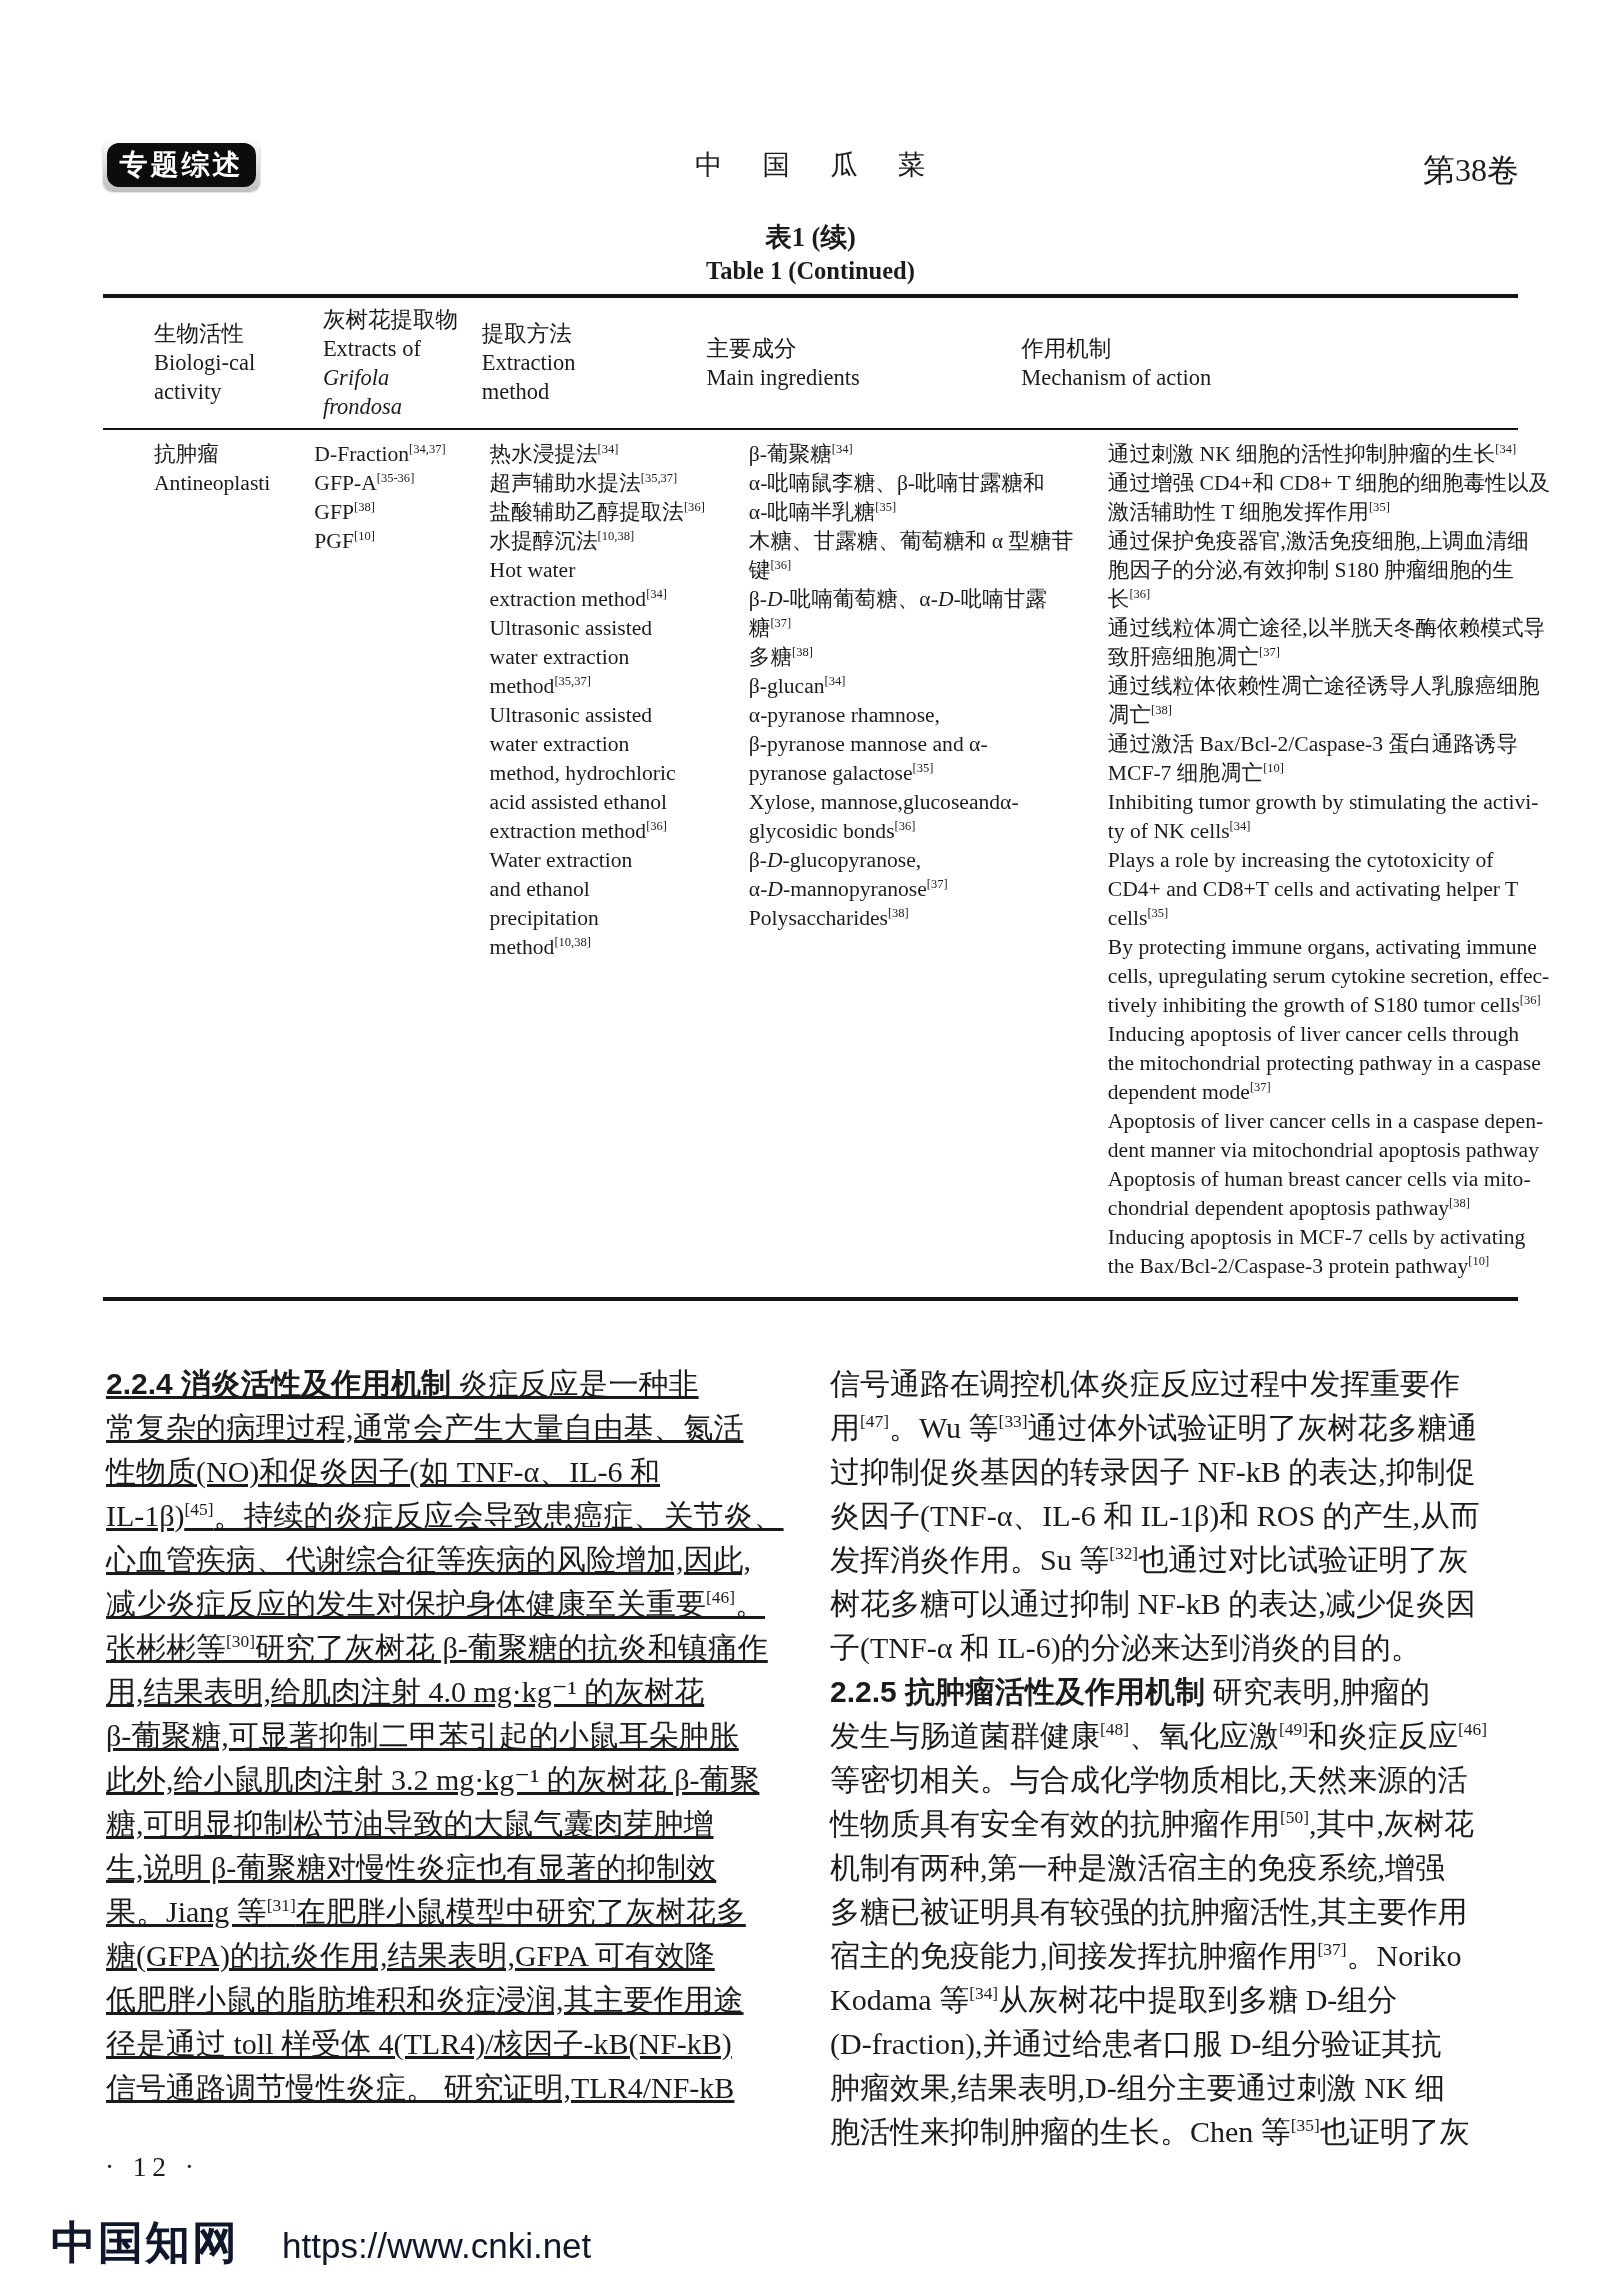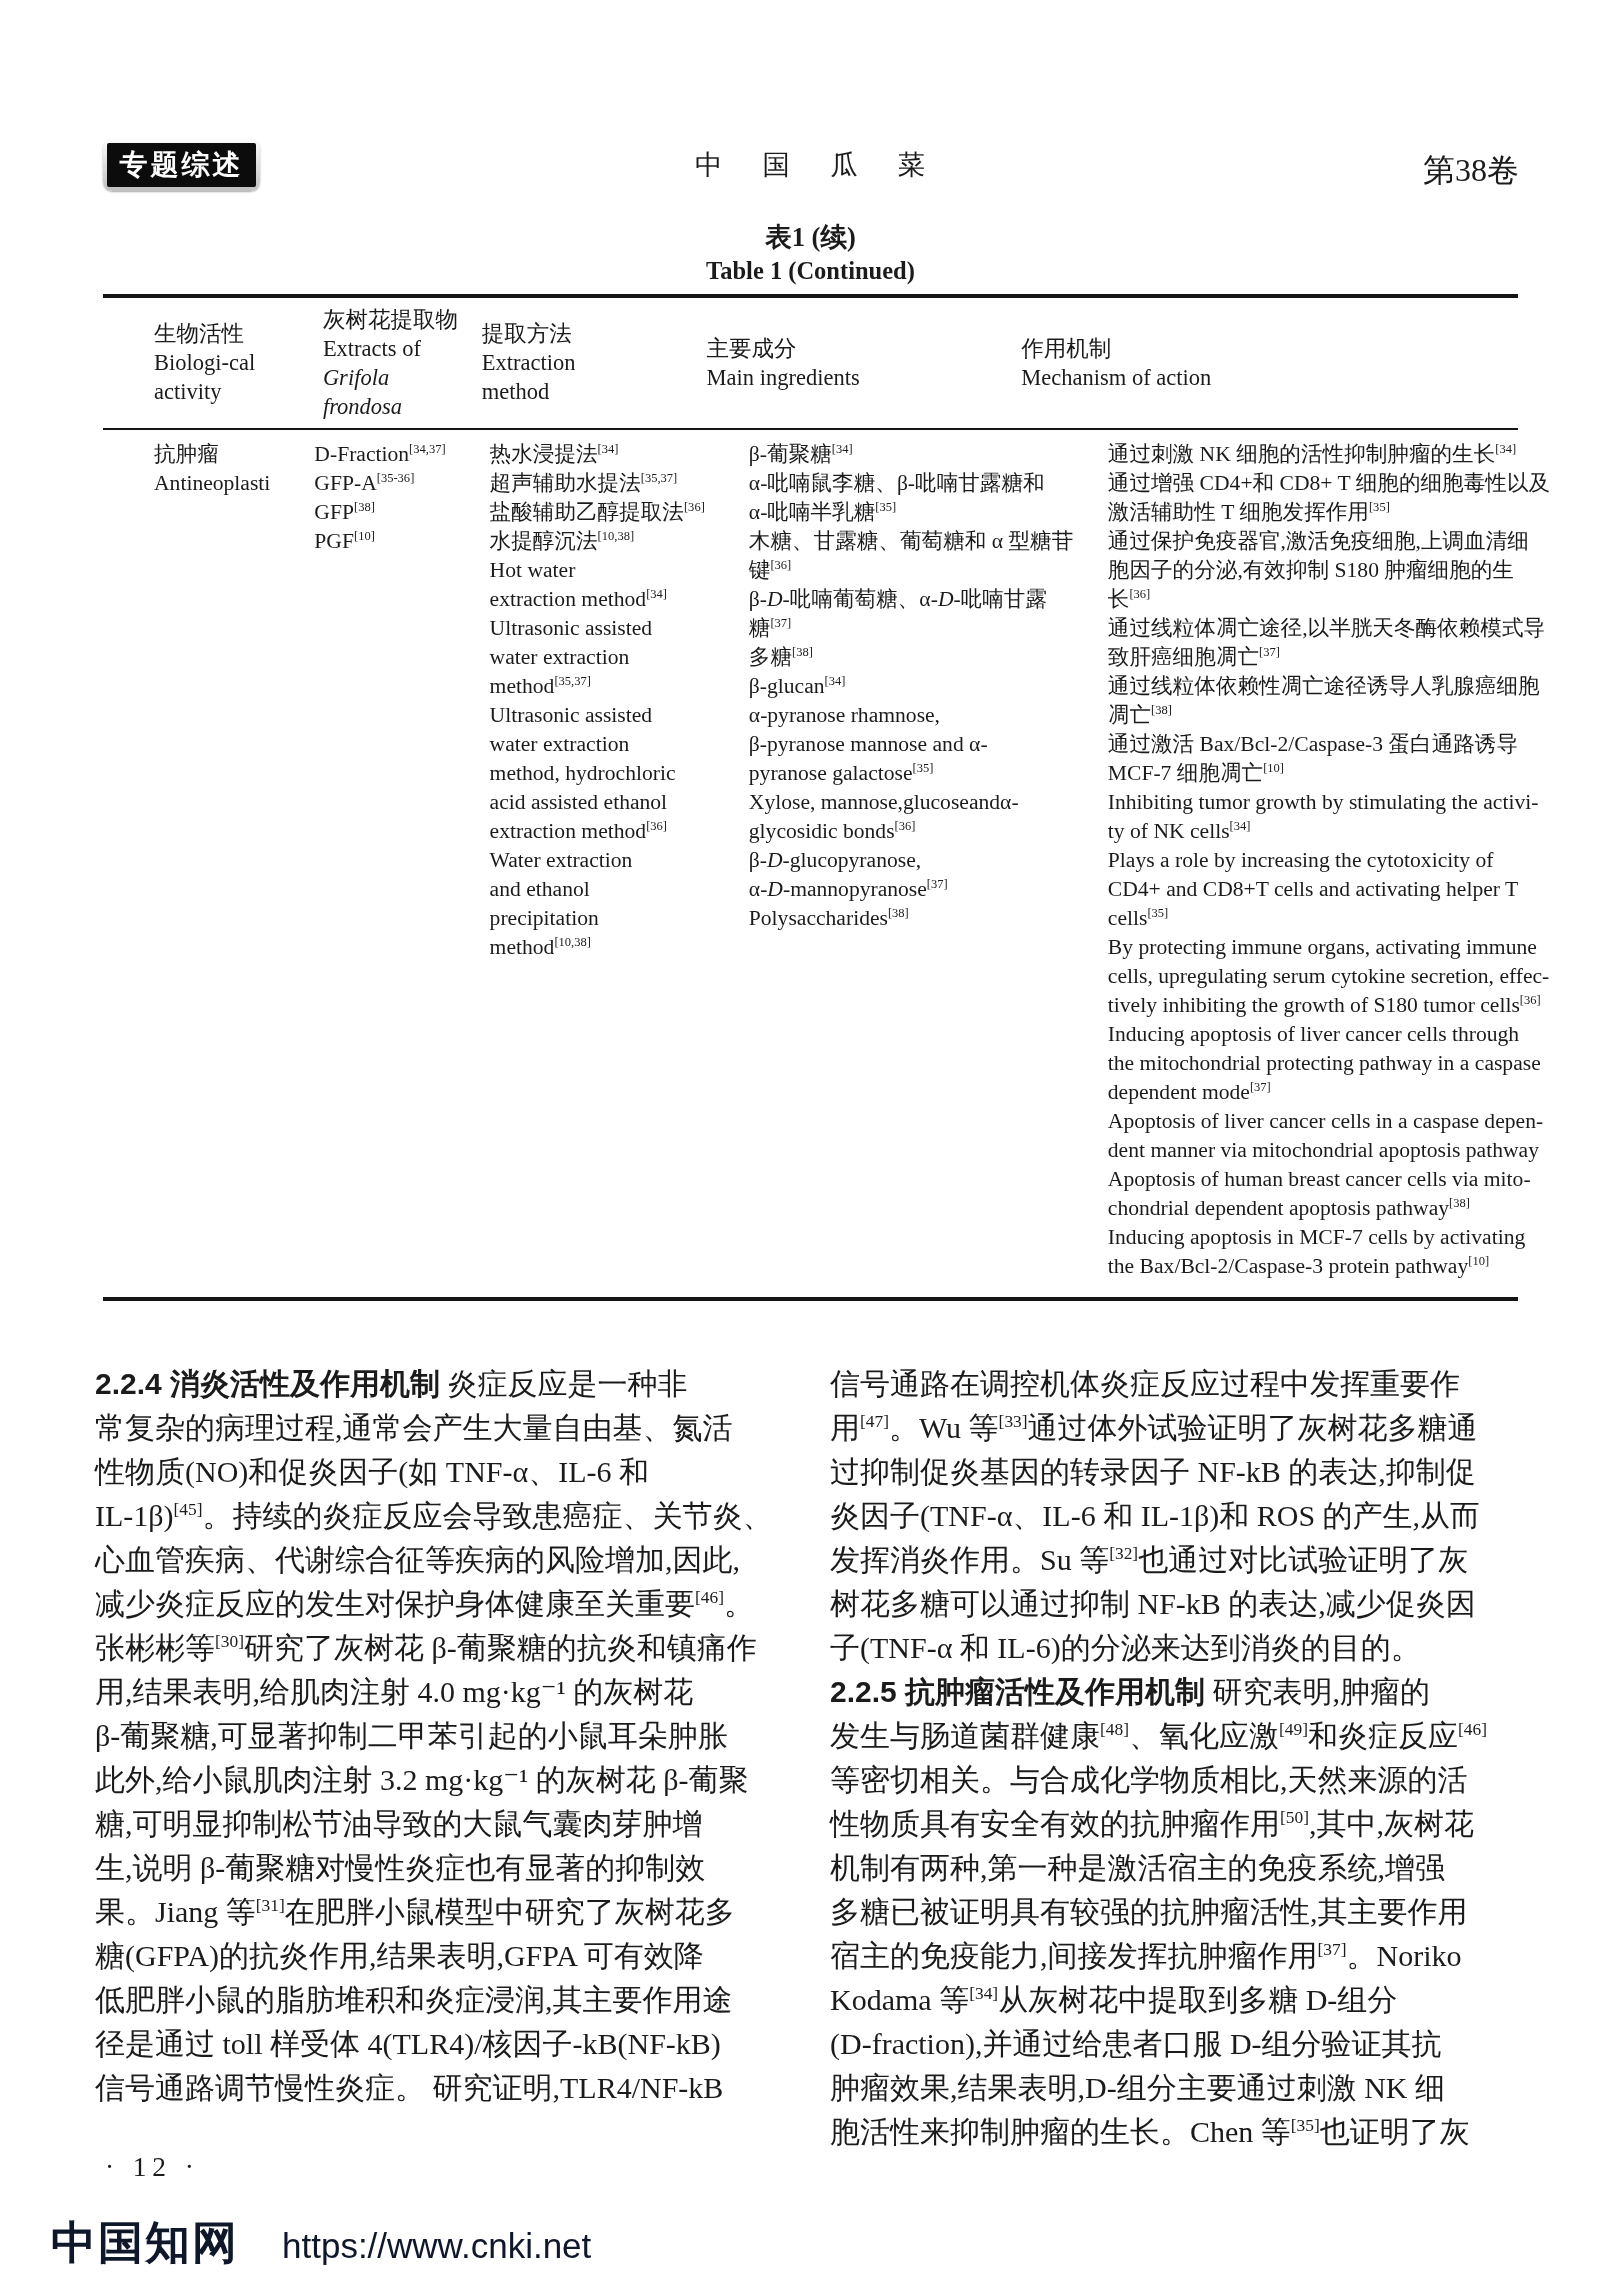--- a/index.html
+++ b/index.html
@@ -3,21 +3,21 @@
 <meta charset="utf-8">
 <style>
   html,body{margin:0;padding:0;background:#e8e8e8;}
   .page{position:relative;width:1621px;height:2293px;background:#ffffff;margin:0 auto;
         font-family:"Liberation Serif","DejaVu Serif",serif;color:#1b1b1b;overflow:hidden;}
 
   
   .hdr{position:absolute;left:103px;top:139px;width:1420px;height:49px;}
   .badge-outer{position:absolute;left:0;top:0;background:linear-gradient(180deg,#fdfdfd,#bfbfbf);
         border-radius:9.8px;padding:3.9px;box-shadow:0 1px 2px rgba(0,0,0,.35);}
-  .badge-inner{background:#0c0c0c;color:#fff;border-radius:2px;padding:2.9px 12.7px;
+  .badge-inner{background:#0c0c0c;color:#fff;border-radius:12px;padding:2.9px 12.7px;
         font-size:28px;font-weight:700;letter-spacing:2.9px;
         font-family:"Liberation Sans","DejaVu Sans",sans-serif;}
   .journal{position:absolute;left:50%;top:7.8px;transform:translateX(-50%);
         font-size:27.4px;letter-spacing:5.9px;word-spacing:21.6px;white-space:nowrap;}
   .volume{position:absolute;right:3.9px;top:9.8px;font-size:32px;}
 
   
   .tblwrap{position:absolute;left:103px;top:222px;width:1415px;}
   .t-title-cn{text-align:center;font-weight:700;font-size:26.5px;line-height:31px;}
   .t-title-en{text-align:center;font-weight:700;font-size:24.5px;line-height:29px;margin-top:2.9px;}
@@ -32,21 +32,21 @@
   .thead .cell{display:flex;flex-direction:column;justify-content:center;
         font-size:22.5px;line-height:29px;min-height:120px;}
   .tbody .cell{font-size:21.6px;line-height:29px;}
   .cell .ln{white-space:nowrap;}
 
   sup{font-size:0.58em;vertical-align:super;line-height:0;letter-spacing:0;}
 
   
   .bodycol{position:absolute;top:1362px;width:708px;font-size:30px;line-height:44px;}
   .bodycol .ln{white-space:nowrap;}
-  .col-left{left:95px;}
+  .col-left{left:106px;text-decoration:underline;}
   .col-right{left:830px;}
   b.hd{font-family:"Liberation Sans","DejaVu Sans",sans-serif;font-weight:700;}
 
   
   .pageno{position:absolute;left:105px;top:2152px;font-size:27.4px;letter-spacing:5.9px;}
   .wm{position:absolute;left:51px;top:2213px;display:flex;align-items:baseline;color:#0f172a;}
   .wm-name{font-size:45px;font-weight:700;letter-spacing:2px;
         font-family:"Liberation Sans","DejaVu Sans",sans-serif;}
   .wm-url{font-size:35px;margin-left:43px;font-family:"Liberation Sans","DejaVu Sans",sans-serif;}
 </style>

